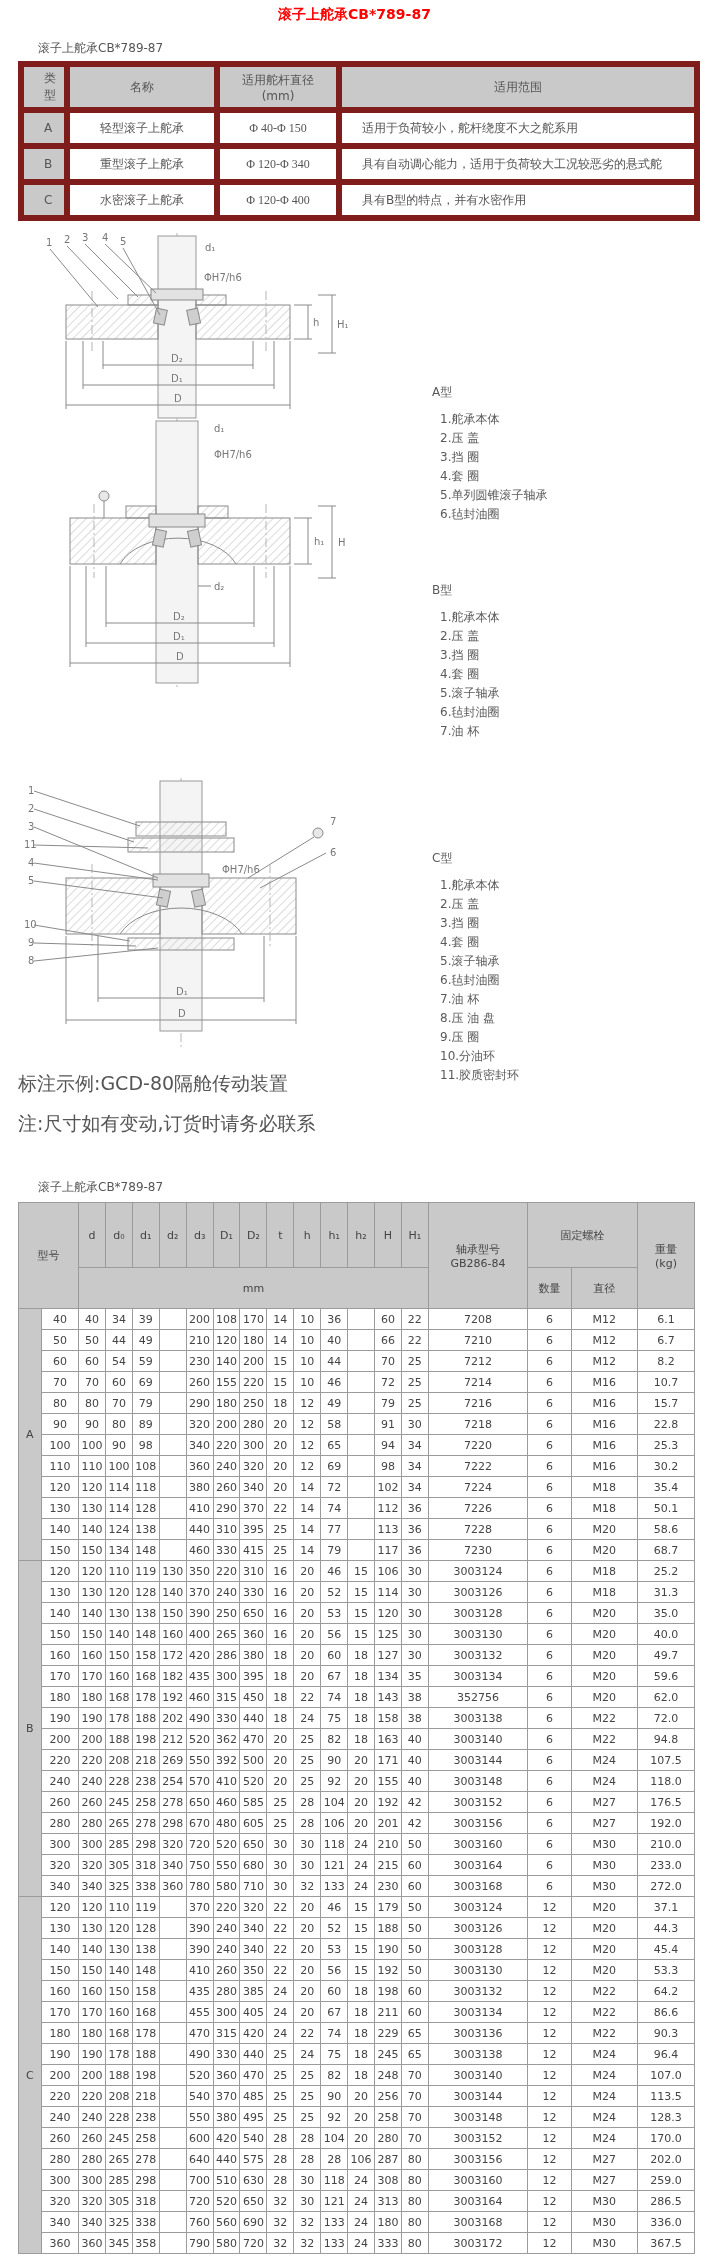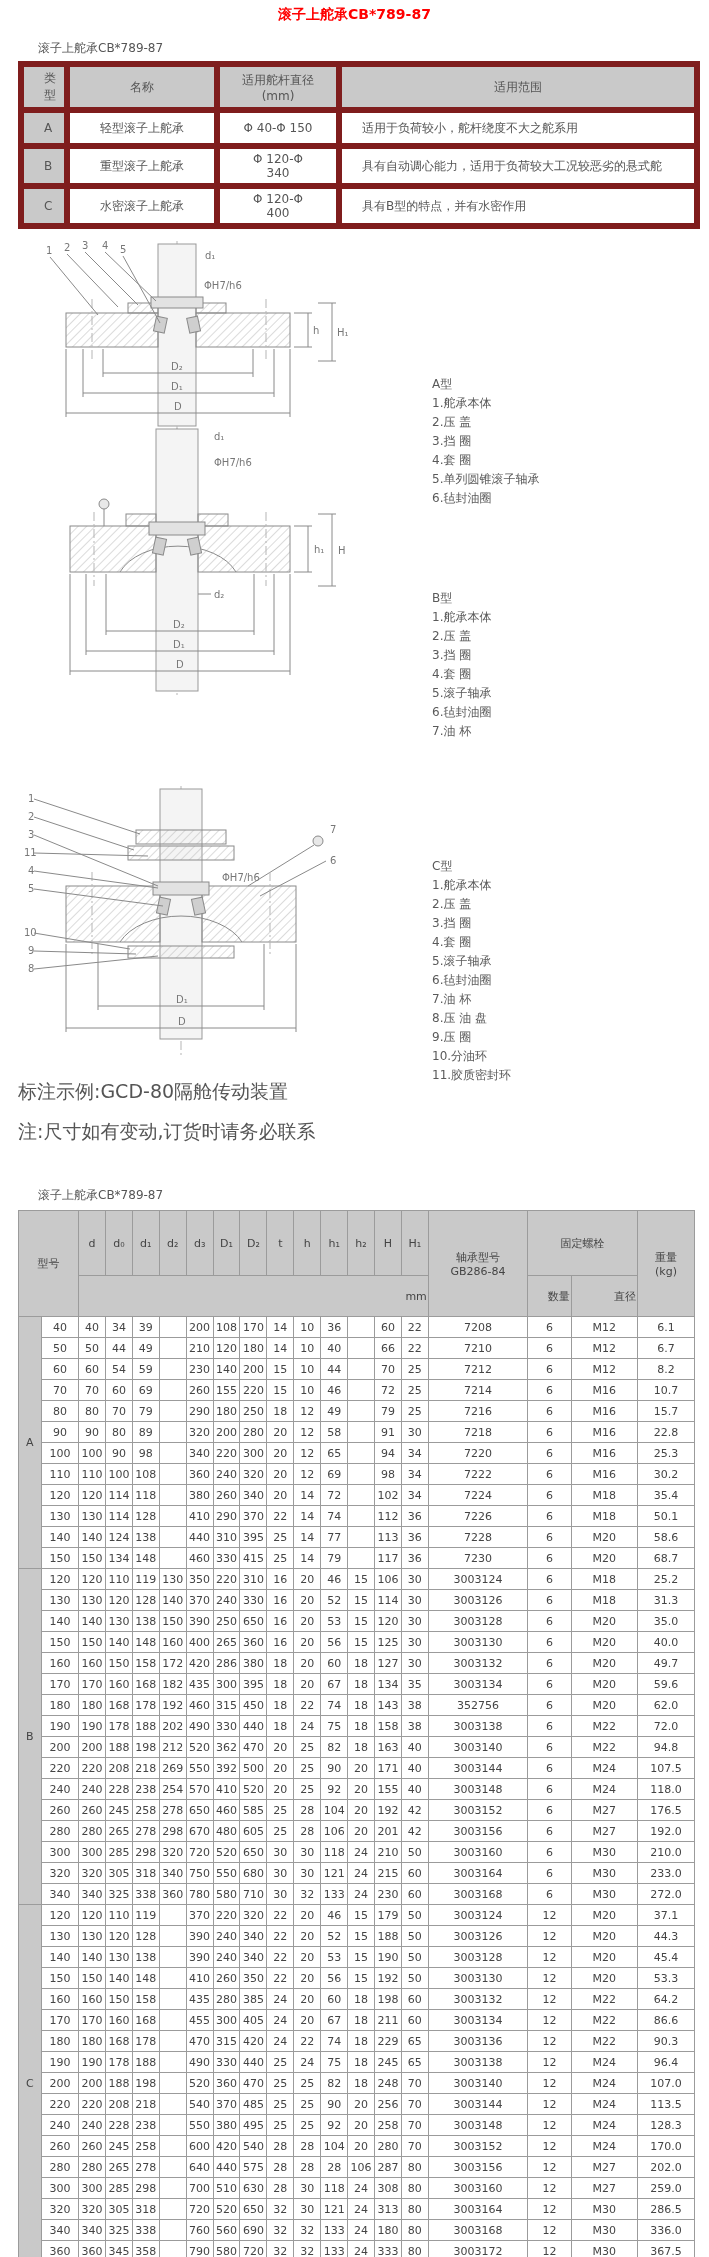--- a/index.html
+++ b/index.html
@@ -16,50 +16,50 @@
 
   
   table.spec {
     border-collapse:collapse; margin-left:18px; width:676px;
     table-layout:fixed; font-size:12px; color:#555;
   }
   table.spec th, table.spec td { border:6px solid #7f1d1d; padding:3px 20px; }
   table.spec th { background:#c9c9c9; font-weight:normal; height:30px; text-align:center; }
   table.spec td { height:24px; background:#fff; }
   table.spec td.type { background:#c9c9c9; text-align:center; }
-  table.spec td.name, table.spec td.dia { text-align:center; }
+  table.spec td.name, table.spec td.dia { text-align:center;font-family:Liberation Serif, serif; }
 
   
   .diagrams { position:relative; height:822px; margin-top:12px; }
   .diagrams svg { position:absolute; left:8px; }
   .parts {
     position:absolute; left:432px; width:268px;
     font-size:12px; color:#5a5a5a; line-height:19px;
   }
-  .parts ul { list-style:none; margin:0; padding:0; }
+  .parts ul { list-style:none; margin:8px; padding:0; }
   .parts .ptitle { margin:0; }
   svg text { font-family:"DejaVu Sans","Liberation Sans",sans-serif; font-size:10px; fill:#777; }
   .dline { stroke:#8a8a8a; stroke-width:1; fill:none; }
   .cline { stroke:#b5b5b5; stroke-width:1; stroke-dasharray:9 3 2 3; fill:none; }
 
   .note { margin:16px 0 0 18px; font-size:19px; color:#555; }
   .note + .note { margin-top:14px; }
 
   
   .caption2 { margin:42px 0 6px 38px; font-size:12px; color:#555; }
   table.dims {
     border-collapse:collapse; margin-left:18px; width:677px;
     table-layout:fixed; font-size:11px; color:#444; text-align:center;
   }
   table.dims th, table.dims td {
     border:1px solid #9b9b9b; padding:0 1px; height:20px; overflow:hidden;
   }
   table.dims thead th { background:#c9c9c9; font-weight:normal; }
   table.dims thead tr.r1 th { height:64px; }
-  table.dims thead tr.r2 th { height:40px;text-align:right; }
+  table.dims thead tr.r2 th { height:40px; }
   table.dims td { background:#fff; }
   table.dims td.sec { background:#c9c9c9; }
 </style>
 </head>
 <body>
 
 <h1 class="page-title">滚子上舵承CB*789-87</h1>
 
 <div class="caption">滚子上舵承CB*789-87</div>
 
@@ -149,21 +149,21 @@
     <text x="163" y="149">D₁</text>
     <line class="dline" x1="58" y1="172" x2="282" y2="172"></line>
     <text x="166" y="169">D</text>
     <line class="dline" x1="58" y1="108" x2="58" y2="176"></line>
     <line class="dline" x1="282" y1="108" x2="282" y2="176"></line>
     <line class="dline" x1="75" y1="108" x2="75" y2="156"></line>
     <line class="dline" x1="266" y1="108" x2="266" y2="156"></line>
     <line class="dline" x1="95" y1="108" x2="95" y2="136"></line>
     <line class="dline" x1="245" y1="108" x2="245" y2="136"></line>
   </svg>
-  <div class="parts" style="top:134px">
+  <div class="parts" style="top:150px">
     <p class="ptitle">A型</p>
     <ul>
         <li>1.舵承本体</li>
         <li>2.压 盖</li>
         <li>3.挡 圈</li>
         <li>4.套 圈</li>
         <li>5.单列圆锥滚子轴承</li>
         <li>6.毡封油圈</li>
       </ul>
   </div>

